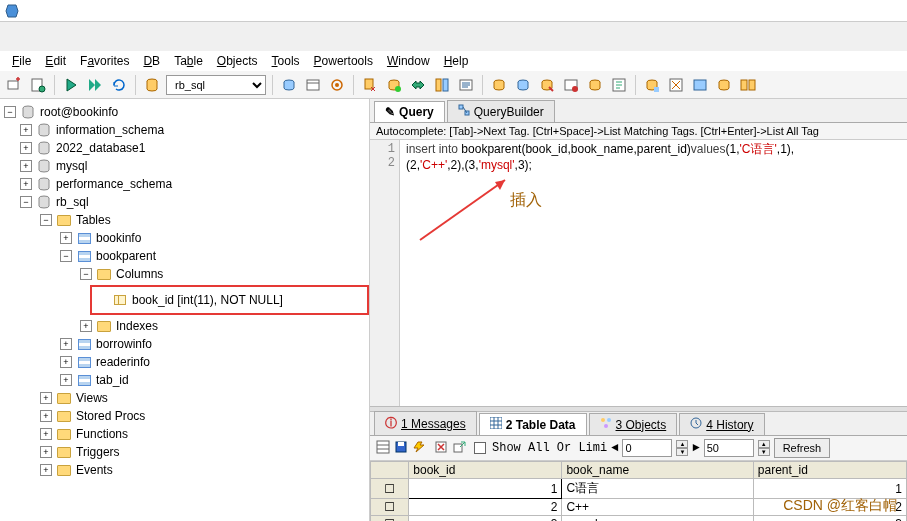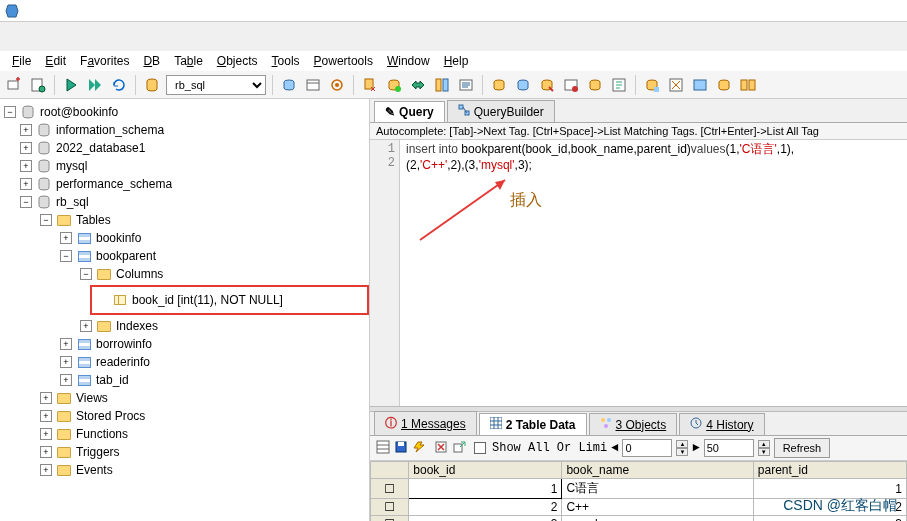--- a/index.html
+++ b/index.html
@@ -42,21 +42,21 @@
 .result-toolbar input[type="text"] { width: 50px; height: 18px; border: 1px solid #999; padding: 0 2px; font-size: 11px; }
 .result-toolbar button { height: 20px; font-size: 11px; padding: 0 8px; border: 1px solid #999; background: #eee; cursor: pointer; }
 .result-toolbar .spin { display: inline-flex; flex-direction: column; }
 .result-toolbar .spin span { width: 12px; height: 8px; border: 1px solid #999; font-size: 6px; text-align: center; line-height: 6px; background: #eee; cursor: pointer; }
 .grid { border-collapse: collapse; font-family: 'Courier New', monospace; font-size: 11px; }
 .grid th, .grid td { border: 1px solid #bbb; padding: 1px 4px; height: 17px; }
 .grid th { background: #ece9d8; font-weight: normal; text-align: left; }
 .grid .rowhead { background: #ece9d8; width: 20px; text-align: center; }
 .grid .num-cell { text-align: right; }
 .grid .cur-cell { background: #fff; border: 1px solid #000; }
-.watermark { position: absolute; right: 10px; bottom: 6px; color: #0c4a6e; font-size: 14px; font-family: Arial; pointer-events: none; }
+.watermark { position: absolute; right: 10px; bottom: 6px; color: #a16207; font-size: 14px; font-family: Arial; pointer-events: none; }
 .tb-svg { width: 16px; height: 16px; }
 .checkbox { width: 12px; height: 12px; border: 1px solid #666; background: #fff; display: inline-block; margin-right: 2px; }
 </style>
 </head>
 <body>
 
 <div class="titlebar">
   <span class="app-icon">
     <svg class="tb-svg" viewBox="0 0 16 16">
         <path d="M4 2 L12 2 L14 8 L12 14 L4 14 L2 8 Z" fill="#4a90d9" stroke="#2e5c8a"></path>

